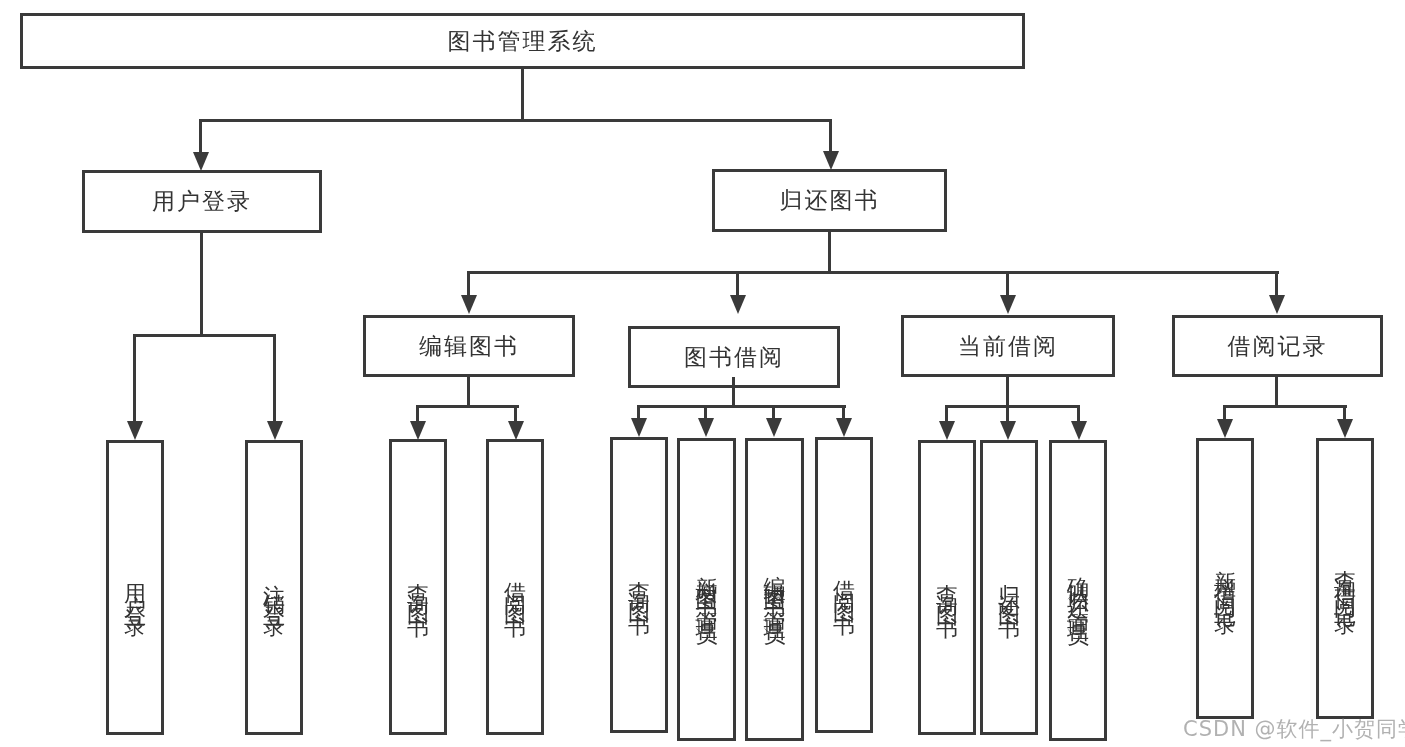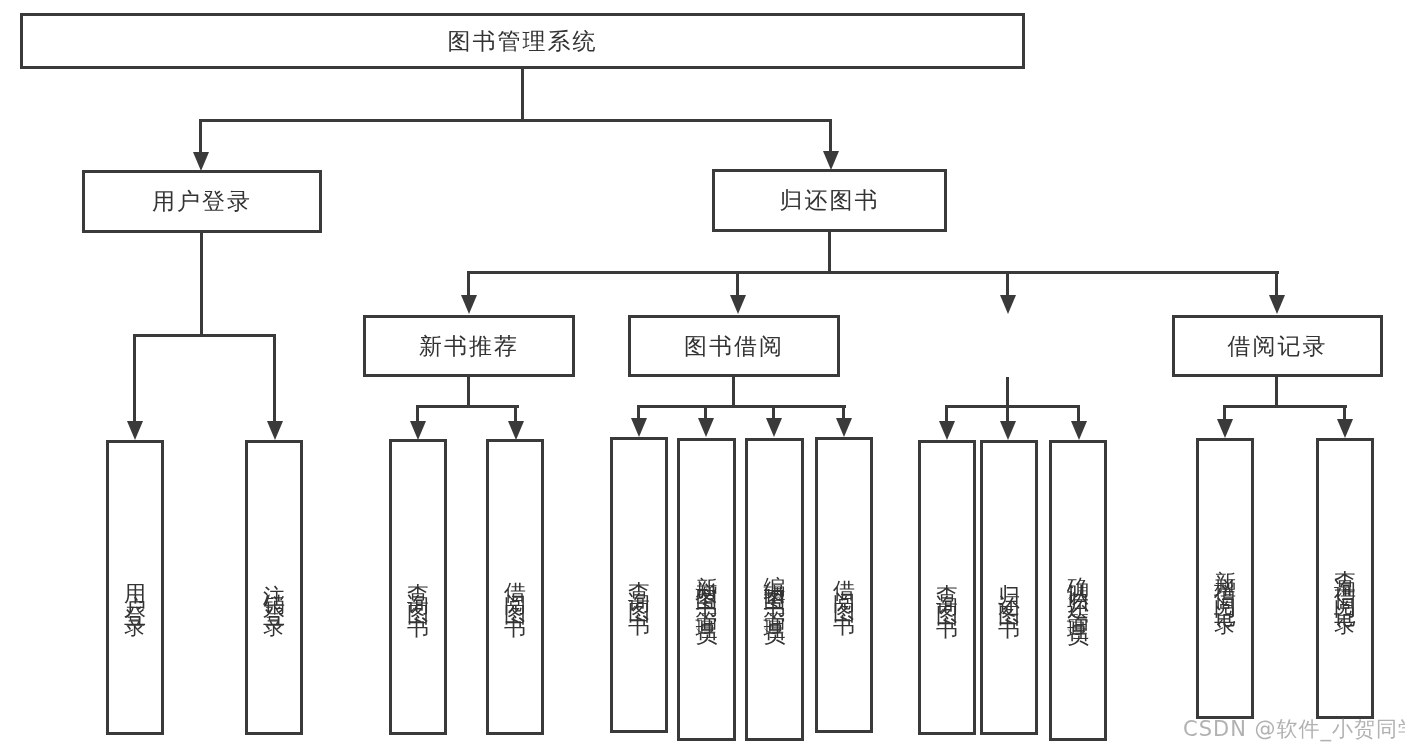--- a/index.html
+++ b/index.html
@@ -71,22 +71,23 @@
   <div class="line" style="left:467px;top:271px;width:812px;height:3px;"></div>
   <div class="line" style="left:467px;top:271px;width:3px;height:25px;"></div>
   <div class="arrow" style="left:461px;top:295px;"></div>
   <div class="line" style="left:736px;top:271px;width:3px;height:25px;"></div>
   <div class="arrow" style="left:730px;top:295px;"></div>
   <div class="line" style="left:1006px;top:271px;width:3px;height:25px;"></div>
   <div class="arrow" style="left:1000px;top:295px;"></div>
   <div class="line" style="left:1275px;top:271px;width:3px;height:25px;"></div>
   <div class="arrow" style="left:1269px;top:295px;"></div>
 
-  <div class="node h" style="left:363px;top:315px;width:212px;height:62px;">新书推荐</div>
-  <div class="node h" style="left:628px;top:315px;width:212px;height:62px;">图书借阅</div>
+  <div class="node h" style="left:363px;top:315px;width:212px;height:62px;">编辑图书</div>
+  <div class="node h" style="left:628px;top:326px;width:212px;height:62px;">图书借阅</div>
+  <div class="node h" style="left:901px;top:315px;width:214px;height:62px;">当前借阅</div>
   <div class="node h" style="left:1172px;top:315px;width:211px;height:62px;">借阅记录</div>
 
   <div class="line" style="left:467px;top:377px;width:3px;height:31px;"></div>
   <div class="line" style="left:416px;top:405px;width:103px;height:3px;"></div>
   <div class="line" style="left:416px;top:405px;width:3px;height:17px;"></div>
   <div class="arrow" style="left:410px;top:421px;"></div>
   <div class="line" style="left:514px;top:405px;width:3px;height:17px;"></div>
   <div class="arrow" style="left:508px;top:421px;"></div>
 
   <div class="line" style="left:732px;top:377px;width:3px;height:31px;"></div>

